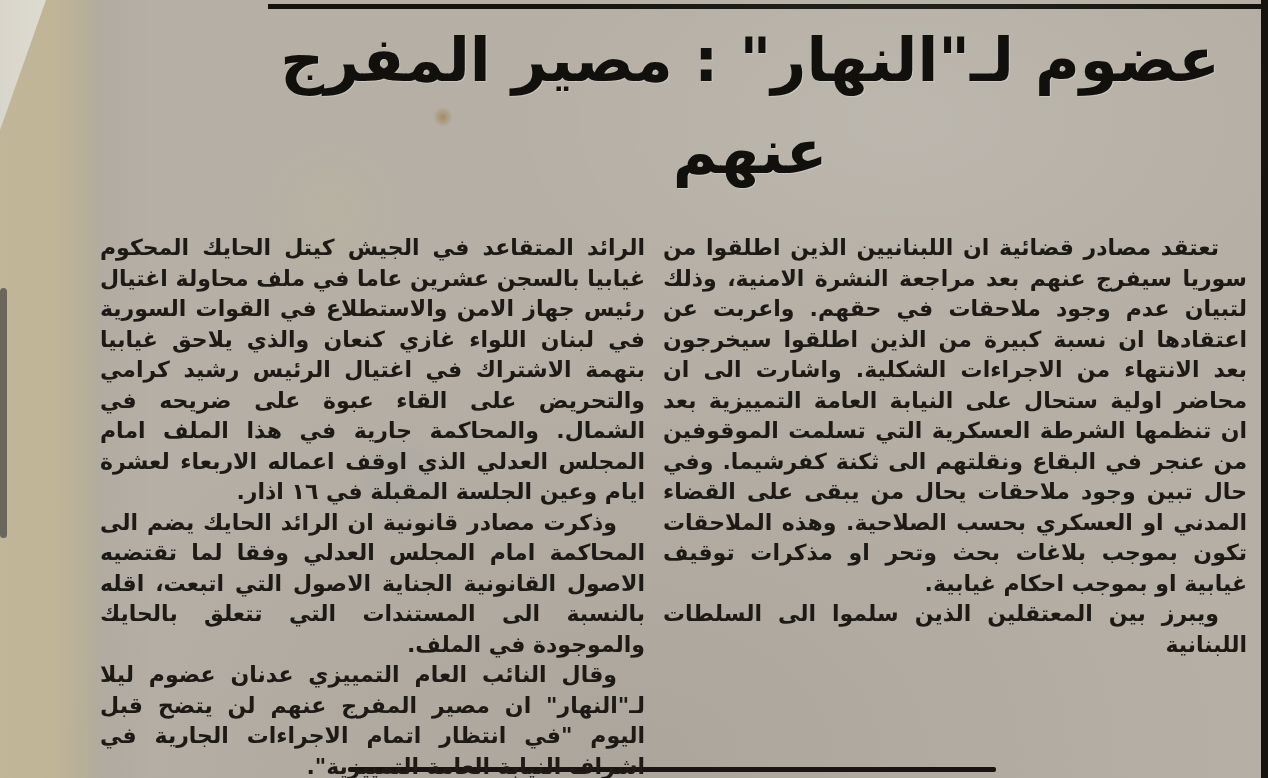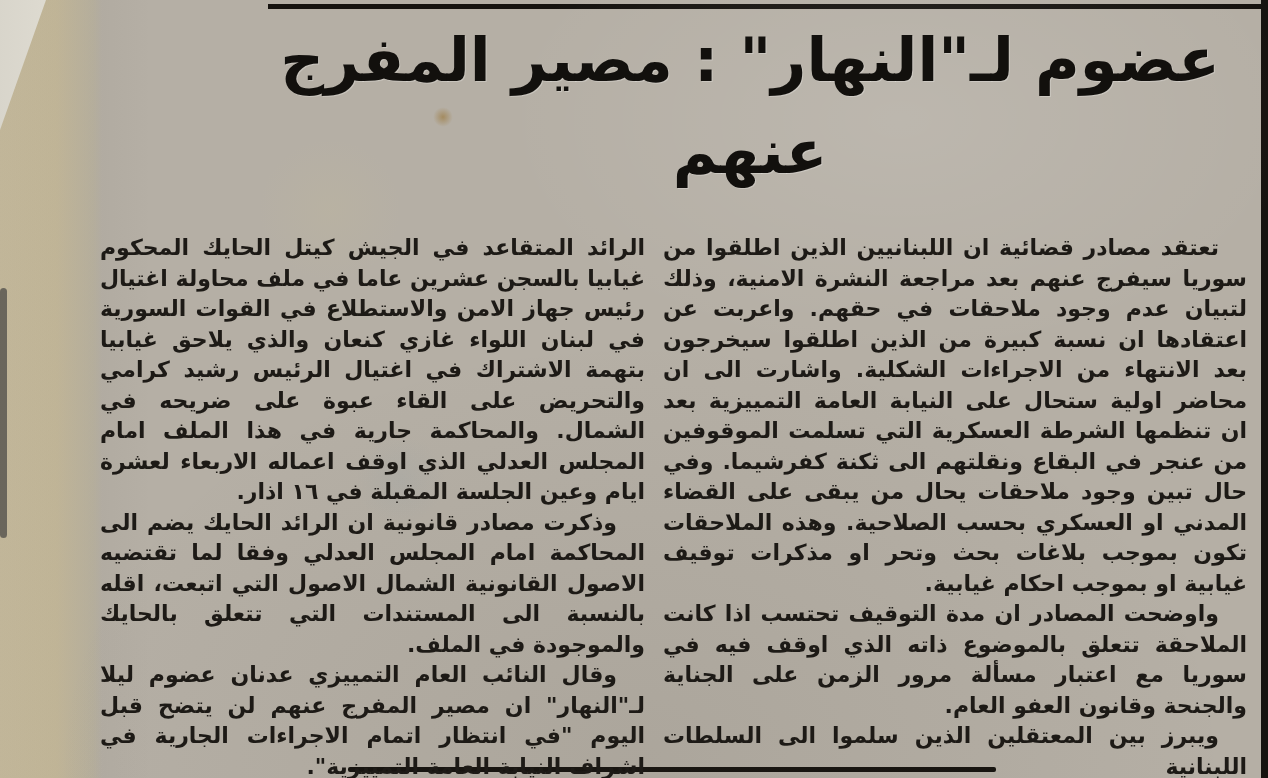--- a/index.html
+++ b/index.html
@@ -86,24 +86,23 @@
   <div class="rule rule-right"></div>
   <div class="rule rule-bottom"></div>
 
   <div class="headline" dir="rtl" lang="ar">
     <div>عضوم لـ"النهار" : مصير المفرج عنهم</div>
   </div>
 
   <div class="columns" dir="rtl" lang="ar">
     <div class="col col-right">
       <p class="indent">تعتقد مصادر قضائية ان اللبنانيين الذين اطلقوا من سوريا سيفرج عنهم بعد مراجعة النشرة الامنية، وذلك لتبيان عدم وجود ملاحقات في حقهم. واعربت عن اعتقادها ان نسبة كبيرة من الذين اطلقوا سيخرجون بعد الانتهاء من الاجراءات الشكلية. واشارت الى ان محاضر اولية ستحال على النيابة العامة التمييزية بعد ان تنظمها الشرطة العسكرية التي تسلمت الموقوفين من عنجر في البقاع ونقلتهم الى ثكنة كفرشيما. وفي حال تبين وجود ملاحقات يحال من يبقى على القضاء المدني او العسكري بحسب الصلاحية. وهذه الملاحقات تكون بموجب بلاغات بحث وتحر او مذكرات توقيف غيابية او بموجب احكام غيابية.</p>
-      <p class="indent">واوضحت المصادر ان مدة التوقيف تحتسب اذا كانت الملاحقة تتعلق بالموضوع ذاته الذي اوقف فيه في سوريا مع اعتبار مسألة مرور الزمن على الجناية والجنحة وقانون العفو العام.</p>
       <p class="indent">ويبرز بين المعتقلين الذين سلموا الى السلطات اللبنانية</p>
     </div>
     <div class="col col-left">
       <p>الرائد المتقاعد في الجيش كيتل الحايك المحكوم غيابيا بالسجن عشرين عاما في ملف محاولة اغتيال رئيس جهاز الامن والاستطلاع في القوات السورية في لبنان اللواء غازي كنعان والذي يلاحق غيابيا بتهمة الاشتراك في اغتيال الرئيس رشيد كرامي والتحريض على القاء عبوة على ضريحه في الشمال. والمحاكمة جارية في هذا الملف امام المجلس العدلي الذي اوقف اعماله الاربعاء لعشرة ايام وعين الجلسة المقبلة في ١٦ اذار.</p>
-      <p class="indent">وذكرت مصادر قانونية ان الرائد الحايك يضم الى المحاكمة امام المجلس العدلي وفقا لما تقتضيه الاصول القانونية الشمال الاصول التي اتبعت، اقله بالنسبة الى المستندات التي تتعلق بالحايك والموجودة في الملف.</p>
+      <p class="indent">وذكرت مصادر قانونية ان الرائد الحايك يضم الى المحاكمة امام المجلس العدلي وفقا لما تقتضيه الاصول القانونية الجناية الاصول التي اتبعت، اقله بالنسبة الى المستندات التي تتعلق بالحايك والموجودة في الملف.</p>
       <p class="indent">وقال النائب العام التمييزي عدنان عضوم ليلا لـ"النهار" ان مصير المفرج عنهم لن يتضح قبل اليوم "في انتظار اتمام الاجراءات الجارية في اشراف النيابة العامة التمييزية".</p>
 
     </div>
   </div>
 
 </div>
 
 </body></html>

